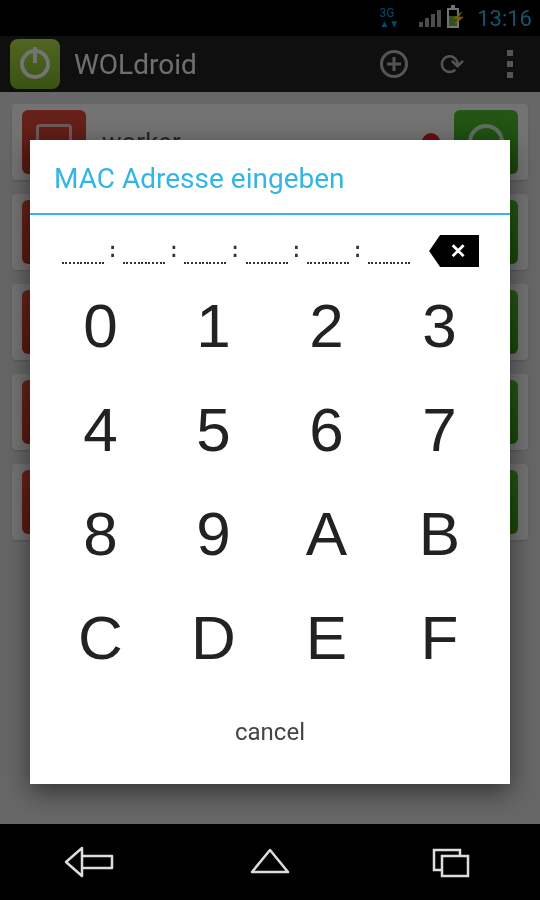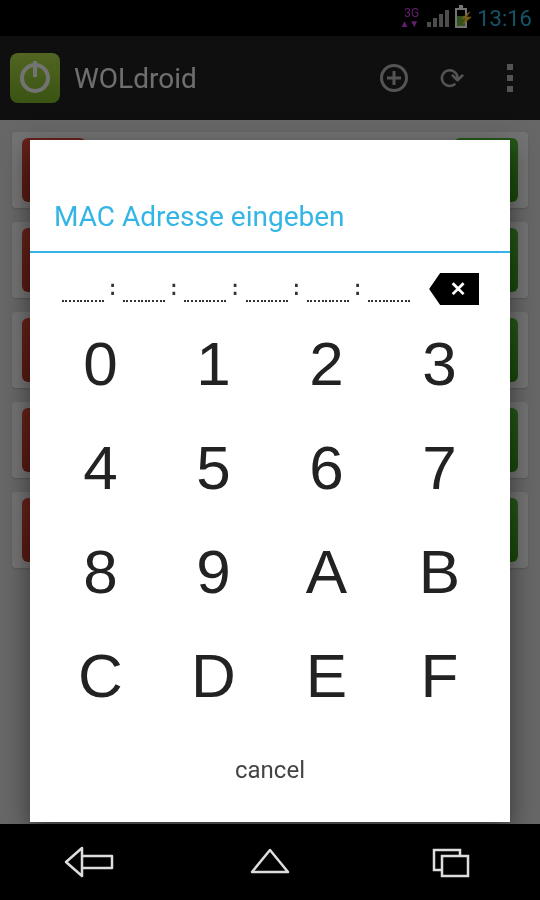--- a/index.html
+++ b/index.html
@@ -11,30 +11,30 @@
     height: 36px; background: #000; color: #fff;
     display: flex; align-items: center; justify-content: flex-end;
     padding: 0 8px; font-size: 20px; gap: 6px;
   }
   .status-bar .sig { display:flex; align-items:flex-end; gap:2px; height:18px; }
   .status-bar .sig span { width:4px; background:#aaa; }
   .status-bar .sig span:nth-child(1){height:5px}
   .status-bar .sig span:nth-child(2){height:9px}
   .status-bar .sig span:nth-child(3){height:13px}
   .status-bar .sig span:nth-child(4){height:17px}
-  .status-bar .net { font-size:12px; line-height:10px; color:#d946ef; text-align:right; margin-right:2px;}
+  .status-bar .net { font-size:12px; line-height:10px; color:#0ea5e9; text-align:left; margin-right:14px;}
   .status-bar .batt { width:12px; height:20px; border:2px solid #fff; position:relative; }
   .status-bar .batt::before { content:""; position:absolute; top:-5px; left:2px; width:4px; height:3px; background:#fff;}
   .status-bar .batt .fill { position:absolute; bottom:0; left:0; right:0; height:60%; background:#6db33f; }
   .status-bar .bolt { position:absolute; left:2px; top:1px; font-size:12px; color:#fff;}
-  .status-bar .clock { color:#33b5e5; font-size:22px; margin-left:4px; }
+  .status-bar .clock { color:#33b5e5; font-size:22px; margin-left:12px; }
 
   
   .action-bar {
-    height: 84px; background: #222; color:#fff;
+    height: 56px; background: #222; color:#fff;
     display:flex; align-items:center; padding: 0 10px;
   }
   .app-icon {
     width:50px; height:50px; border-radius:8px;
     background: linear-gradient(#b6e04b,#7fb92a);
     display:flex; align-items:center; justify-content:center;
     margin-right:14px;
   }
   .app-icon .pwr {
     width:30px; height:30px; border:4px solid #fff; border-radius:50%;
@@ -68,21 +68,21 @@
   
   .scrim { position:absolute; inset:0; background:rgba(0,0,0,0.55); }
 
   
   .dialog {
     position:absolute; left:30px; right:30px; top:140px;
     background:#fff; box-shadow:0 8px 24px rgba(0,0,0,0.5);
   }
   .dialog-title {
     color:#33b5e5; font-size:28px; padding:22px 24px 18px;
-    border-bottom:2px solid #33b5e5; font-weight:400;margin-top:38px;
+    border-bottom:2px solid #33b5e5; font-weight:400;
   }
   .input-row {
     display:flex; align-items:center; justify-content:center;
     padding:20px 20px 6px; gap:18px;
   }
   .mac-slot {
     font-size:22px; letter-spacing:2px; color:#333;
     font-family: monospace;
     border-bottom: 2px dotted transparent;
   }

